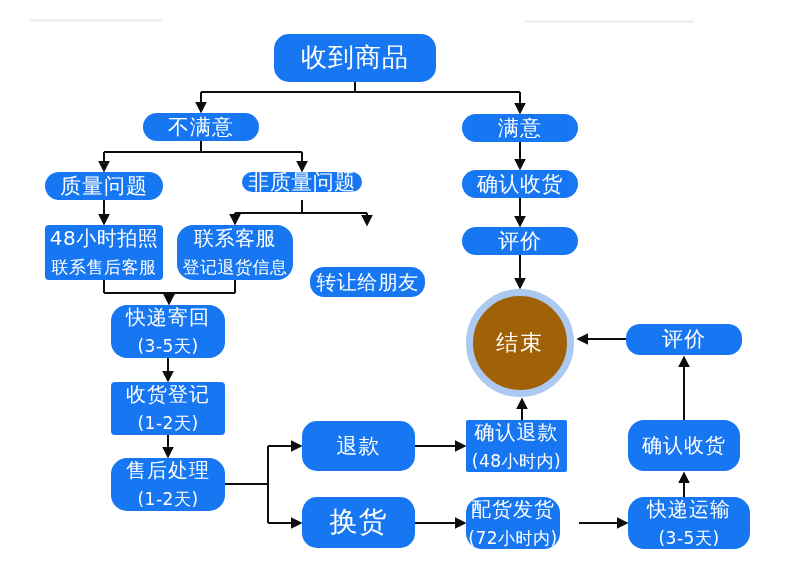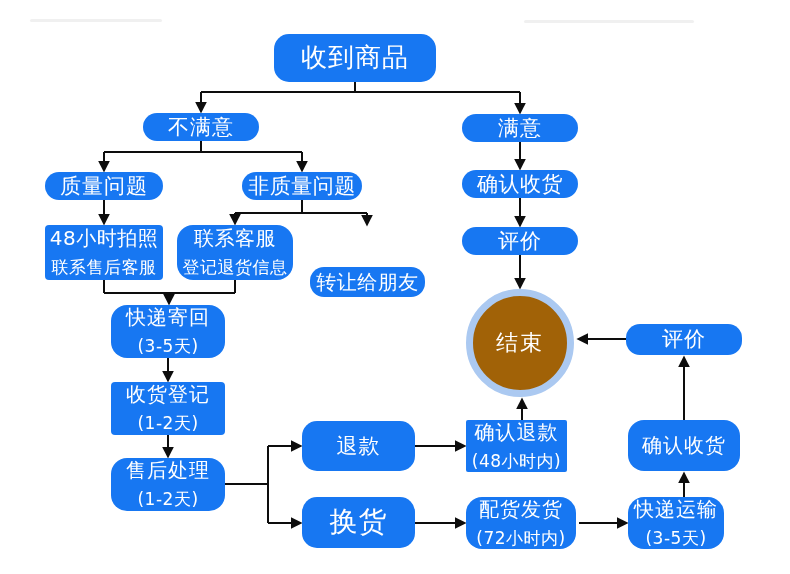--- a/index.html
+++ b/index.html
@@ -113,21 +113,21 @@
   </div>
 
   <div class="node" style="left:462px;top:114px;width:116px;height:28px;font-size:21px;">
     <span class="l1">满意</span>
   </div>
 
   <div class="node" style="left:45px;top:172px;width:118px;height:28px;font-size:21px;">
     <span class="l1">质量问题</span>
   </div>
 
-  <div class="node" style="left:242px;top:172px;width:120px;height:28px;font-size:21px;letter-spacing:0.5px;">
+  <div class="node" style="left:242px;top:172px;width:120px;height:20px;font-size:21px;letter-spacing:0.5px;">
     <span class="l1">非质量问题</span>
   </div>
 
   <div class="node" style="left:45px;top:225px;width:118px;height:55px;font-size:20px;border-radius:4px;letter-spacing:0.5px;">
     <span class="l1">48小时拍照</span>
     <span class="l2">联系售后客服</span>
   </div>
 
   <div class="node" style="left:177px;top:225px;width:116px;height:55px;font-size:20px;border-radius:16px;letter-spacing:0.5px;">
     <span class="l1">联系客服</span>
@@ -159,26 +159,26 @@
 
   <div class="node" style="left:302px;top:497px;width:113px;height:51px;font-size:28px;border-radius:15px;">
     <span class="l1">换货</span>
   </div>
 
   <div class="node" style="left:466px;top:420px;width:101px;height:52px;font-size:20px;border-radius:2px;">
     <span class="l1">确认退款</span>
     <span class="l2">(48小时内)</span>
   </div>
 
-  <div class="node" style="left:466px;top:497px;width:110px;height:52px;font-size:20px;border-radius:16px;">
+  <div class="node" style="left:466px;top:497px;width:94px;height:52px;font-size:20px;border-radius:16px;">
     <span class="l1">配货发货</span>
     <span class="l2">(72小时内)</span>
   </div>
 
-  <div class="node" style="left:628px;top:497px;width:96px;height:52px;font-size:20px;border-radius:16px;">
+  <div class="node" style="left:628px;top:497px;width:122px;height:52px;font-size:20px;border-radius:16px;">
     <span class="l1">快递运输</span>
     <span class="l2">(3-5天)</span>
   </div>
 
   <div class="node" style="left:628px;top:420px;width:112px;height:51px;font-size:20px;border-radius:16px;">
     <span class="l1">确认收货</span>
   </div>
 
   <div class="node" style="left:626px;top:324px;width:116px;height:31px;font-size:21px;">
     <span class="l1">评价</span>

